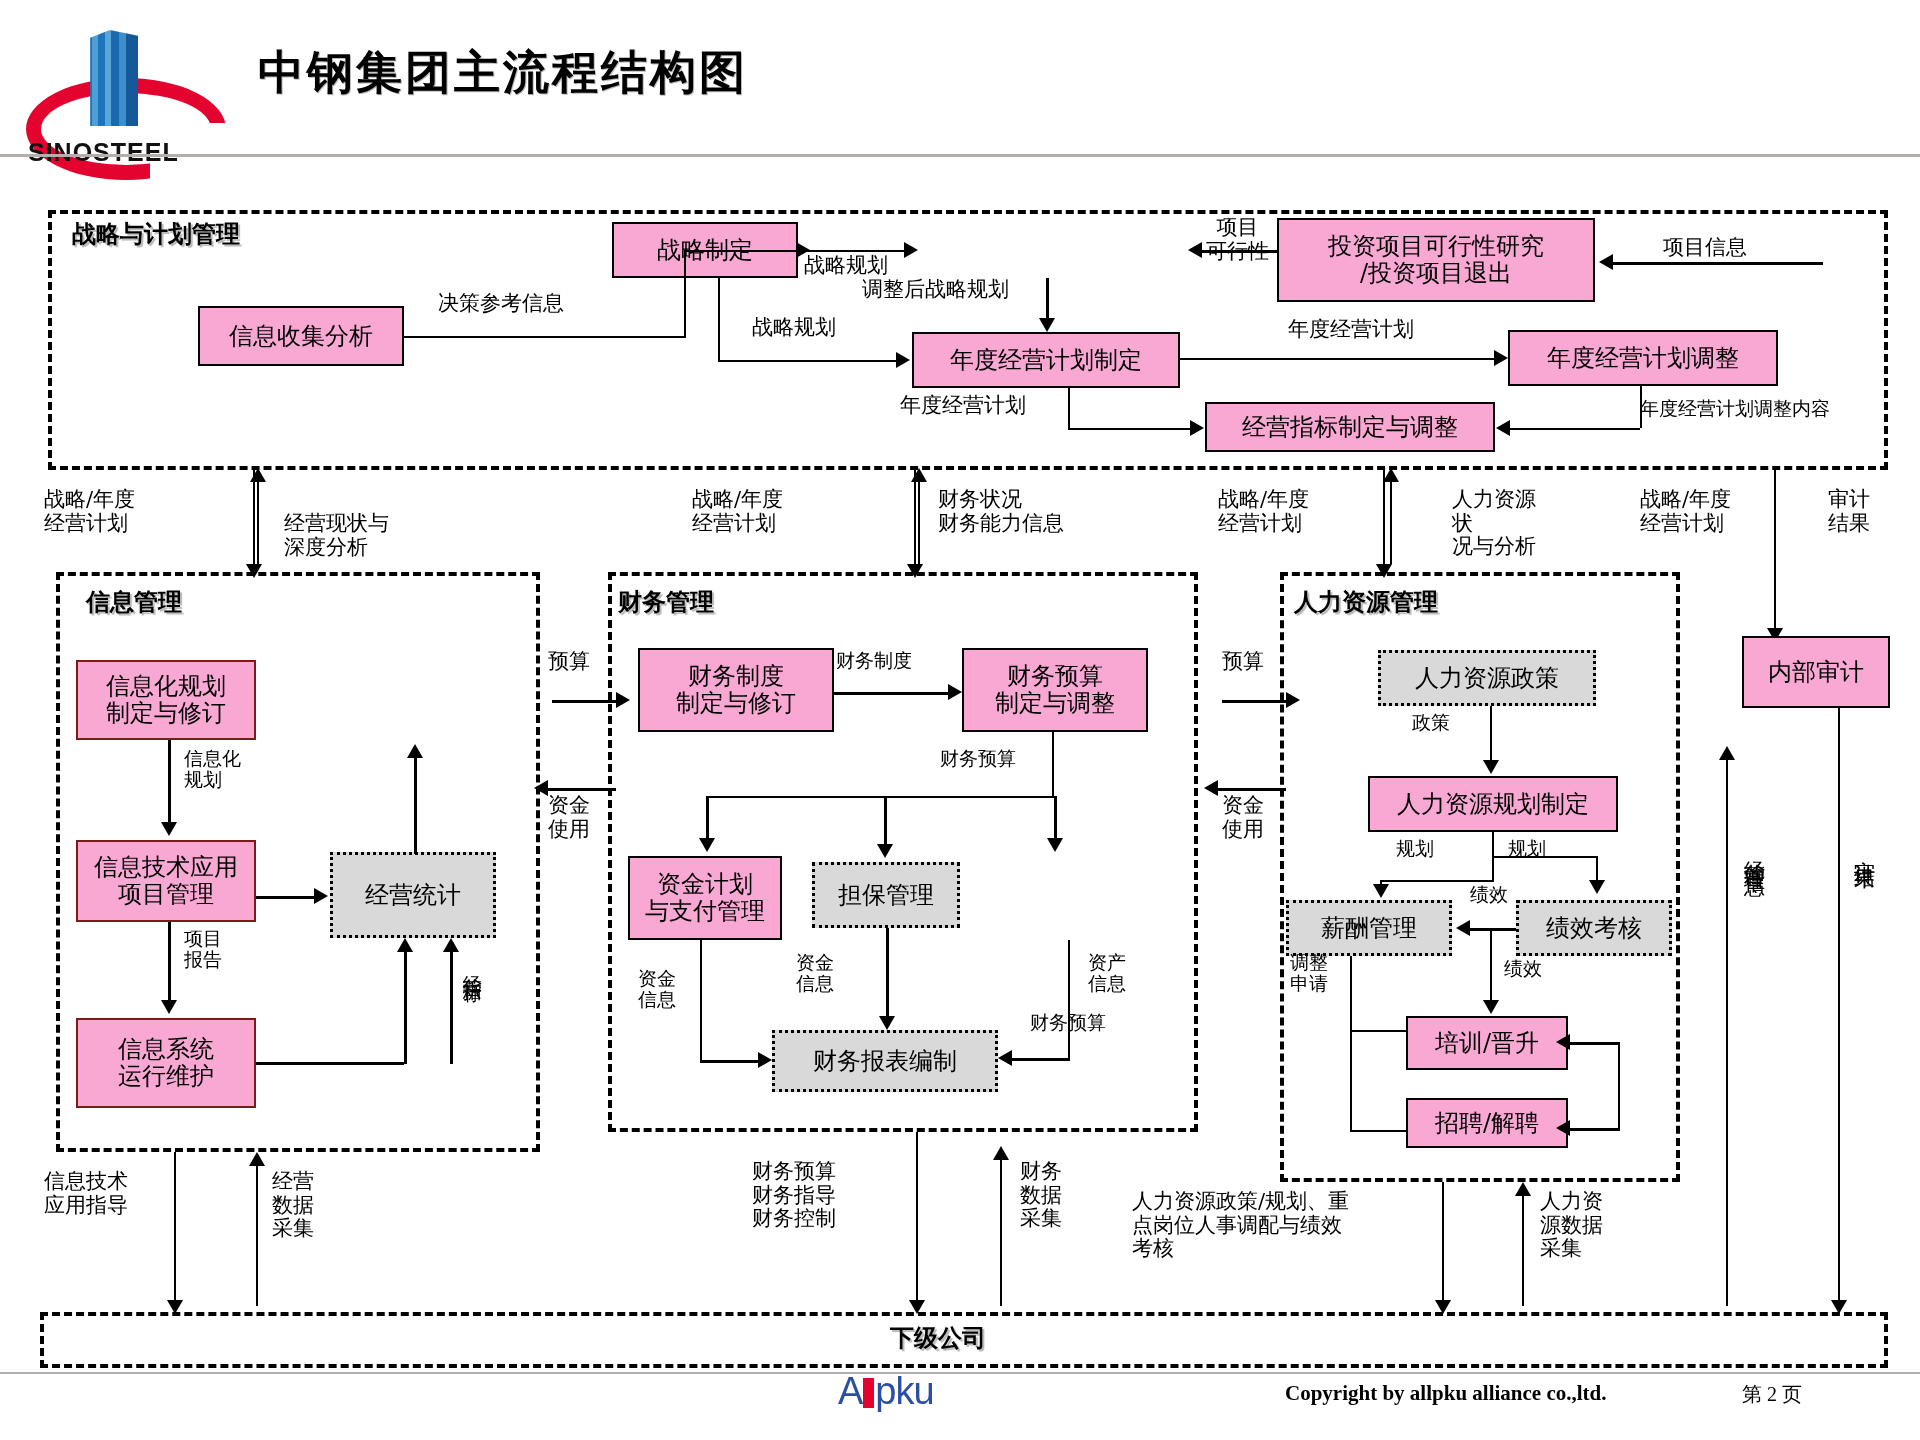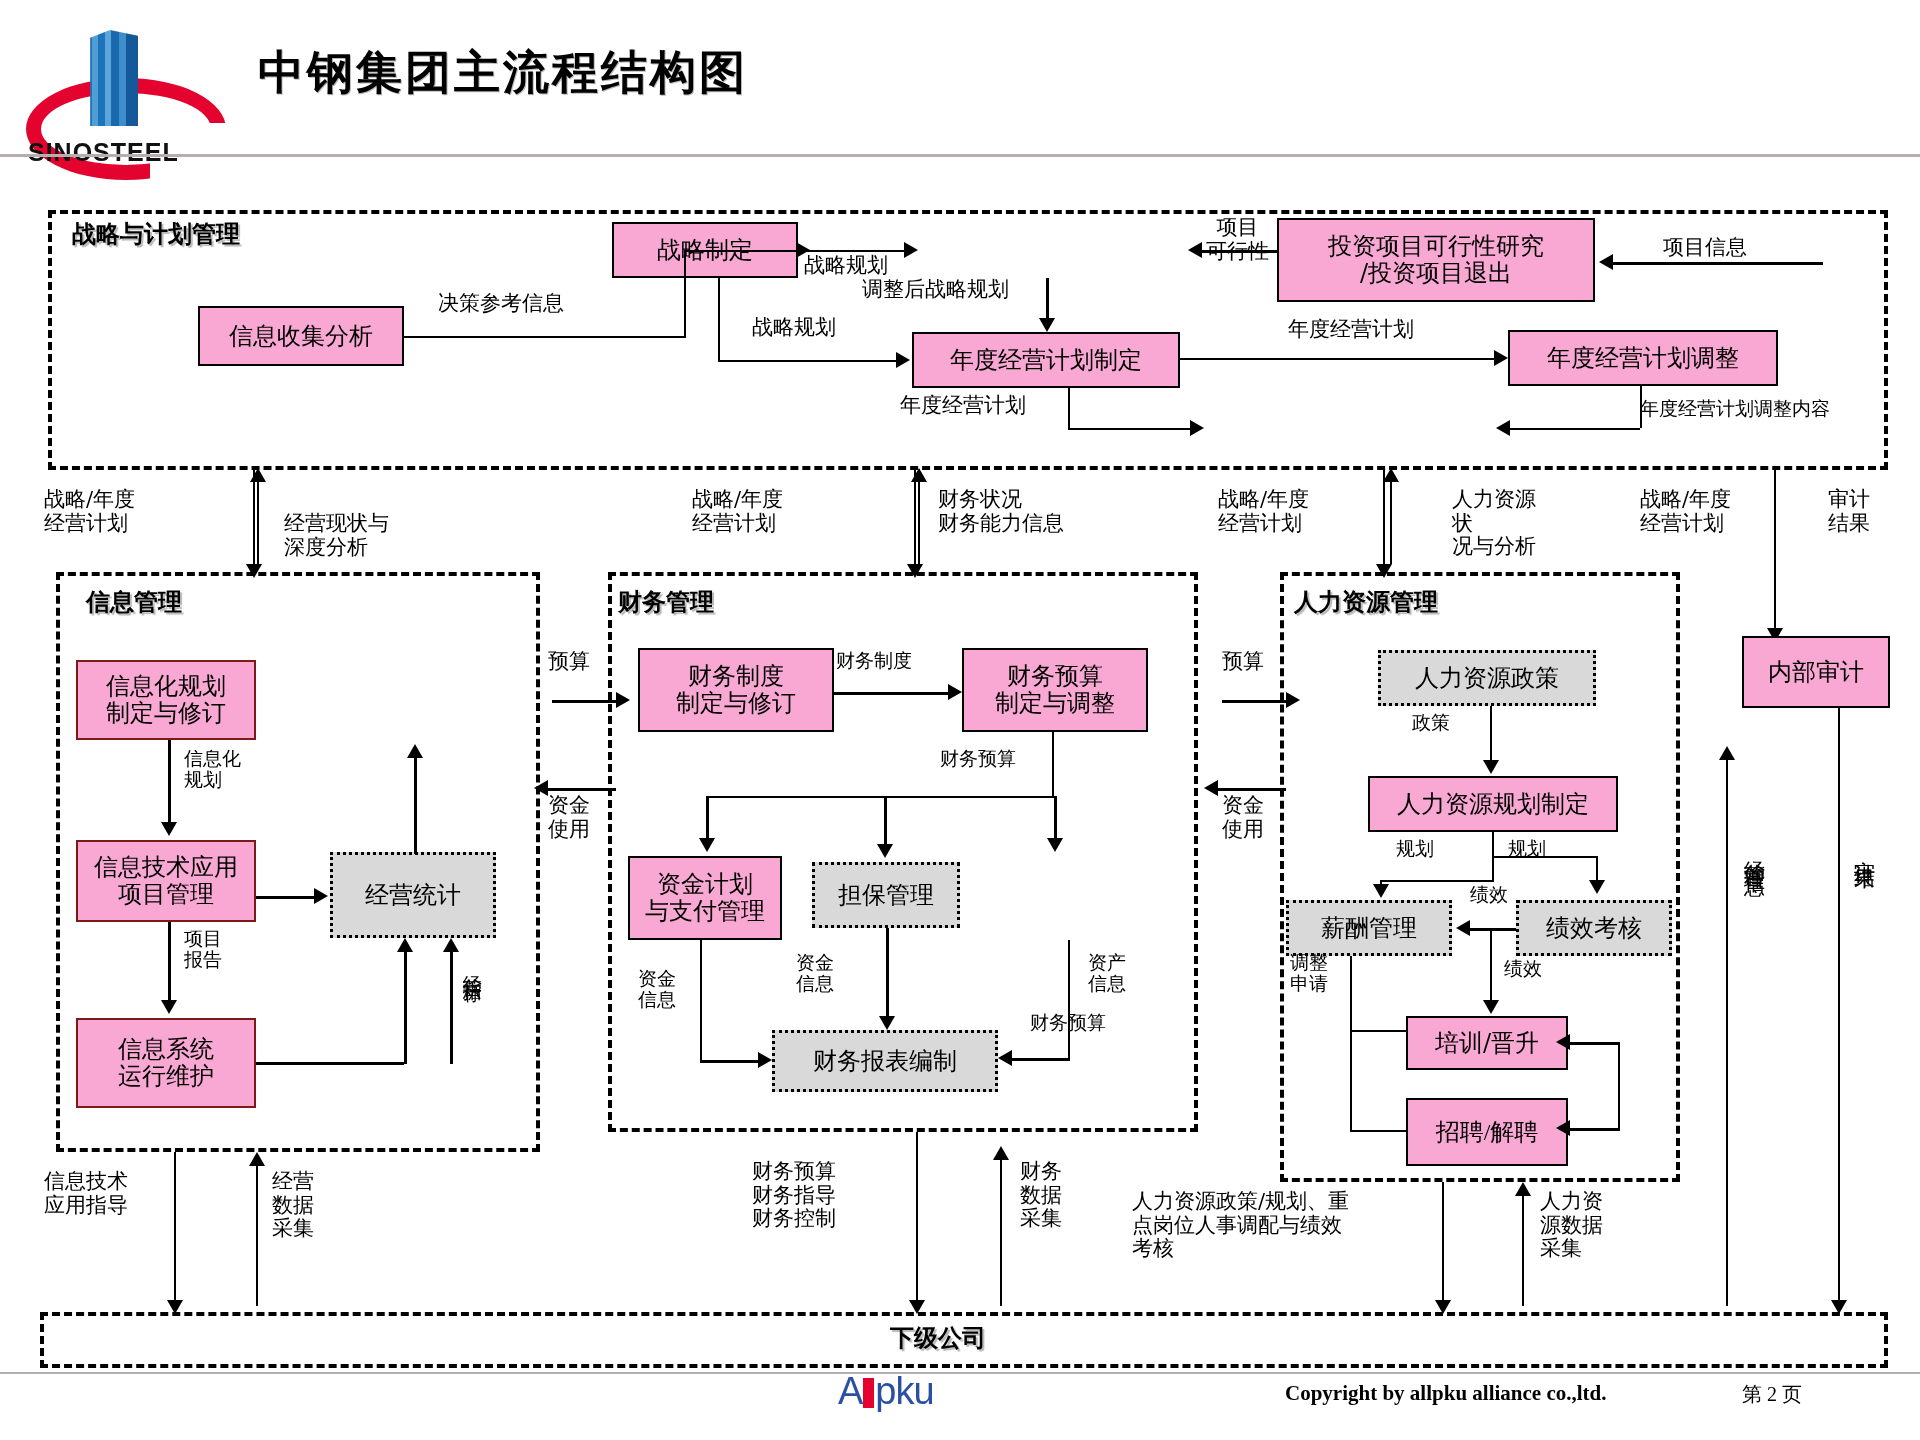--- a/index.html
+++ b/index.html
@@ -66,20 +66,21 @@
   <div class="zone-title" style="left:72px;top:218px;">战略与计划管理</div>
 
   <div class="box" style="left:198px;top:306px;width:206px;height:60px;">信息收集分析</div>
   <div class="box" style="left:612px;top:222px;width:186px;height:56px;">战略制定</div>
   <div class="box" style="left:1277px;top:218px;width:318px;height:84px;">
     <span style="white-space:pre-line">投资项目可行性研究
 /投资项目退出</span>
   </div>
   <div class="box" style="left:912px;top:332px;width:268px;height:56px;">年度经营计划制定</div>
   <div class="box" style="left:1508px;top:330px;width:270px;height:56px;">年度经营计划调整</div>
+  <div class="box" style="left:1205px;top:402px;width:290px;height:50px;">经营指标制定与调整</div>
 
   <div class="h" style="left:404px;top:336px;width:280px;"></div>
   <div class="v" style="left:684px;top:250px;height:88px;"></div>
   <div class="h" style="left:684px;top:250px;width:112px;"></div>
   <div class="ar r" style="left:796px;top:242px;"></div>
   <div class="lbl" style="left:438px;top:292px;">决策参考信息</div>
 
   <div class="h" style="left:798px;top:250px;width:106px;"></div>
   <div class="ar r" style="left:904px;top:242px;"></div>
   <div class="lbl" style="left:804px;top:254px;">战略规划</div>
@@ -284,21 +285,21 @@
   <div class="ar u" style="left:993px;top:1146px;"></div>
 
   <div class="zone" style="left:1280px;top:572px;width:400px;height:610px;"></div>
   <div class="zone-title" style="left:1294px;top:586px;">人力资源管理</div>
 
   <div class="box grey" style="left:1378px;top:650px;width:218px;height:56px;">人力资源政策</div>
   <div class="box" style="left:1368px;top:776px;width:250px;height:56px;">人力资源规划制定</div>
   <div class="box grey" style="left:1286px;top:900px;width:166px;height:56px;">薪酬管理</div>
   <div class="box grey" style="left:1516px;top:900px;width:156px;height:56px;">绩效考核</div>
   <div class="box" style="left:1406px;top:1016px;width:162px;height:54px;">培训/晋升</div>
-  <div class="box" style="left:1406px;top:1098px;width:162px;height:68px;font-family:Liberation Serif, serif;">招聘/解聘</div>
+  <div class="box" style="left:1406px;top:1098px;width:162px;height:50px;">招聘/解聘</div>
 
   <div class="lbl" style="left:1222px;top:650px;">预算</div>
   <div class="h t" style="left:1222px;top:700px;width:64px;"></div>
   <div class="ar r" style="left:1286px;top:692px;"></div>
 
   <div class="lbl" style="left:1222px;top:794px;">资金
 使用</div>
   <div class="h t" style="left:1218px;top:788px;width:68px;"></div>
   <div class="ar l" style="left:1204px;top:780px;"></div>
 

